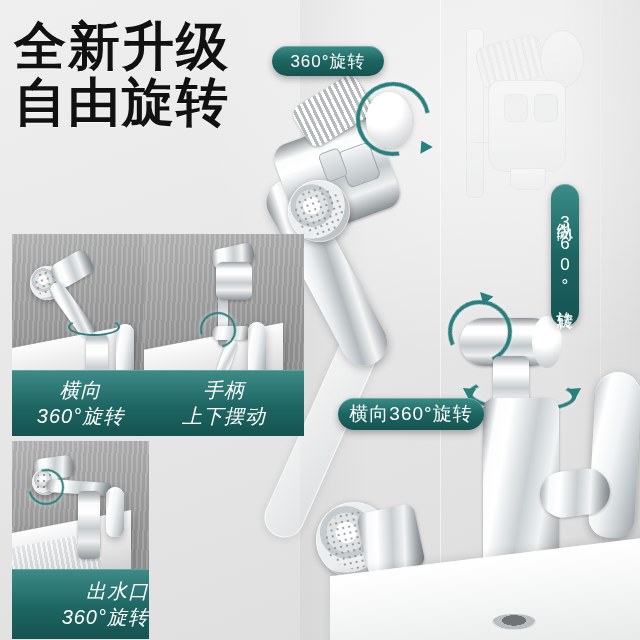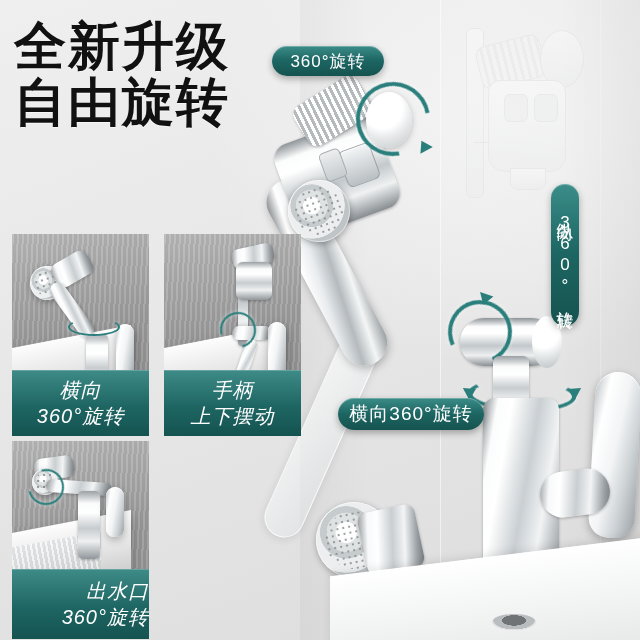--- a/index.html
+++ b/index.html
@@ -50,21 +50,21 @@
   #badge-vert  {
     left:551px; top:184px; width:28px; height:142px; border-radius:16px;
     font-size:17px; line-height:19px;
     writing-mode:vertical-rl; text-orientation:upright; letter-spacing:2px;
     padding:6px 0;
   }
 
   
   .thumb { position:absolute; overflow:hidden; z-index:35; background:#9a9a9a;font-style:italic; }
   #thumb-a { left:12px; top:234px; width:137px; height:202px; }
-  #thumb-b { left:164px; top:234px; width:137px; height:202px; }
+  #thumb-b { left:144px; top:234px; width:160px; height:202px; }
   #thumb-c { left:12px; top:441px; width:137px; height:198px; }
 
   .thumb .wall {
     position:absolute; inset:0;
     background:
       repeating-linear-gradient(93deg, rgba(255,255,255,.10) 0 2px, rgba(0,0,0,.05) 2px 5px),
       linear-gradient(170deg,#b9b9b9 0%,#9d9d9d 45%,#8a8a8a 100%);
   }
   .thumb .counter {
     position:absolute; left:-18%; bottom:18%; width:105%; height:30%;

